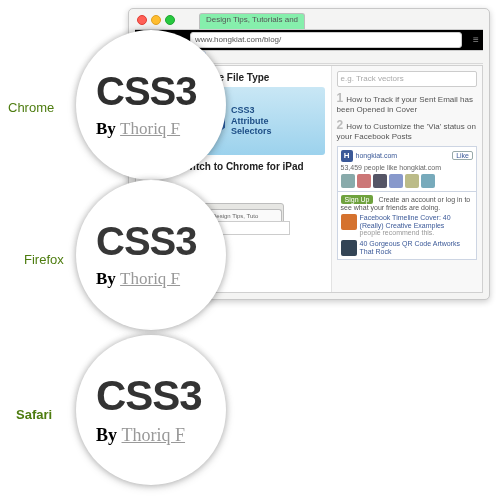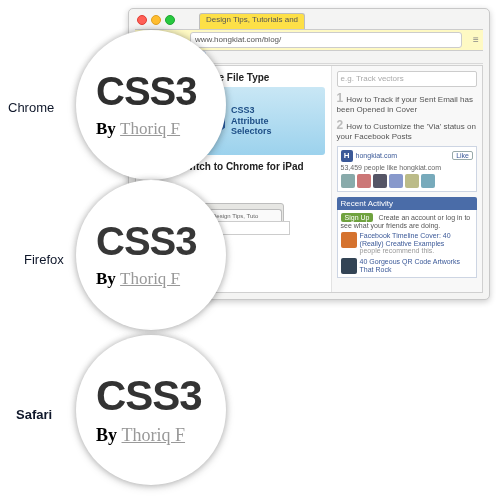--- a/index.html
+++ b/index.html
@@ -8,21 +8,21 @@
     width: 500px;
     height: 500px;
     background: #ffffff;
     font-family: Arial, Helvetica, sans-serif;
     position: relative;
     overflow: hidden;
   }
   .label {
     position: absolute;
     font-size: 13px;
-    color: #0f172a;
+    color: #4d7c0f;
     font-family: "Lucida Grande", "Segoe UI", sans-serif;
   }
   .circle {
     position: absolute;
     width: 150px;
     height: 150px;
     border-radius: 50%;
     background: #ffffff;
     box-shadow: 0 0 6px rgba(0,0,0,0.25), 0 2px 10px rgba(0,0,0,0.15);
     overflow: hidden;
@@ -73,22 +73,22 @@
     font-size: 9px;
     color: #333;
   }
   .mac-dots { position:absolute; top:6px; left:8px; display:flex; gap:4px;}
   .mac-dots span{ width:8px; height:8px; border-radius:50%; display:block;}
   .d-red{background:#ff5f56;border:1px solid #e03e34;}
   .d-yel{background:#ffbd2e;border:1px solid #dfa023;}
   .d-grn{background:#27c93f;border:1px solid #1fa532;}
   .tabbar{ position:absolute; top:4px; left:70px; right:6px; height:16px; display:flex; gap:2px;}
   .tab{ background:#e8e6e2; border:1px solid #bdbdbd; border-bottom:none; border-radius:3px 3px 0 0; padding:1px 6px; font-size:8px; color:#555; white-space:nowrap; overflow:hidden; max-width:130px;}
-  .tab.active{ background:#fde047;}
-  .urlbar{ position:absolute; top:20px; left:6px; right:6px; height:20px; background:#fef9c3; border-top:1px solid #ccc; border-bottom:1px solid #ccc; display:flex; align-items:center;}
+  .tab.active{ background:#86efac;}
+  .urlbar{ position:absolute; top:20px; left:6px; right:6px; height:20px; background:#000000; border-top:1px solid #ccc; border-bottom:1px solid #ccc; display:flex; align-items:center;}
   .navbtn{ width:14px; height:14px; margin-left:3px; border-radius:2px; color:#888; text-align:center; font-size:10px; line-height:14px;}
   .url{ flex:1; margin:0 4px; height:14px; background:#fff; border:1px solid #ccc; border-radius:3px; font-size:8px; line-height:14px; padding:0 4px; color:#555; overflow:hidden;}
   .bmbar{ position:absolute; top:40px; left:6px; right:6px; height:14px; display:flex; align-items:center; gap:4px; border-bottom:1px solid #d8d8d8;}
   .bm{ font-size:8px; color:#3b66a8; padding:0 3px; background:#e9eff7; border:1px solid #c9d7ea; border-radius:2px;}
   .content{ position:absolute; top:56px; left:6px; right:6px; bottom:6px; background:#fff; border:1px solid #d0d0d0; display:flex;}
   .main{ flex:1.3; padding:6px; overflow:hidden;}
   .sidew{ flex:1; border-left:1px solid #e3e3e3; padding:5px; background:#f8f8f8; overflow:hidden;}
   .sbar{ height:14px; background:#fff; border:1px solid #ccc; border-radius:2px; font-size:8px; color:#aaa; padding:0 3px; line-height:14px; margin-bottom:4px;}
   .art-title{ font-size:10px; font-weight:bold; color:#222; margin-bottom:4px;}
   .hero{ height:68px; background:linear-gradient(#c9e7f5,#9cd2ed); border-radius:3px; display:flex; align-items:center; justify-content:center; gap:6px; margin-bottom:6px;}
@@ -173,21 +173,20 @@
         <div style="color:#666;margin-top:2px;">53,459 people like hongkiat.com</div>
         <div class="thumbs">
           <span class="th"></span>
             <span class="th"></span>
             <span class="th"></span>
             <span class="th"></span>
             <span class="th"></span>
             <span class="th"></span>
         </div>
       </div>
-      <div class="ra">Recent Activity</div>
       <div class="ra-body">
         <span class="signup">Sign Up</span>
         <span>Create an account or log in to see what your friends are doing.</span>
         <div class="ra-row">
           <span class="ra-th"></span>
           <span class="t"><span>Facebook Timeline Cover: 40 (Really) Creative Examples</span><br><span style="color:#999;">people recommend this.</span></span>
         </div>
         <div class="ra-row">
           <span class="ra-th" style="background:#345;"></span>
           <span class="t"><span>40 Gorgeous QR Code Artworks That Rock</span></span>

